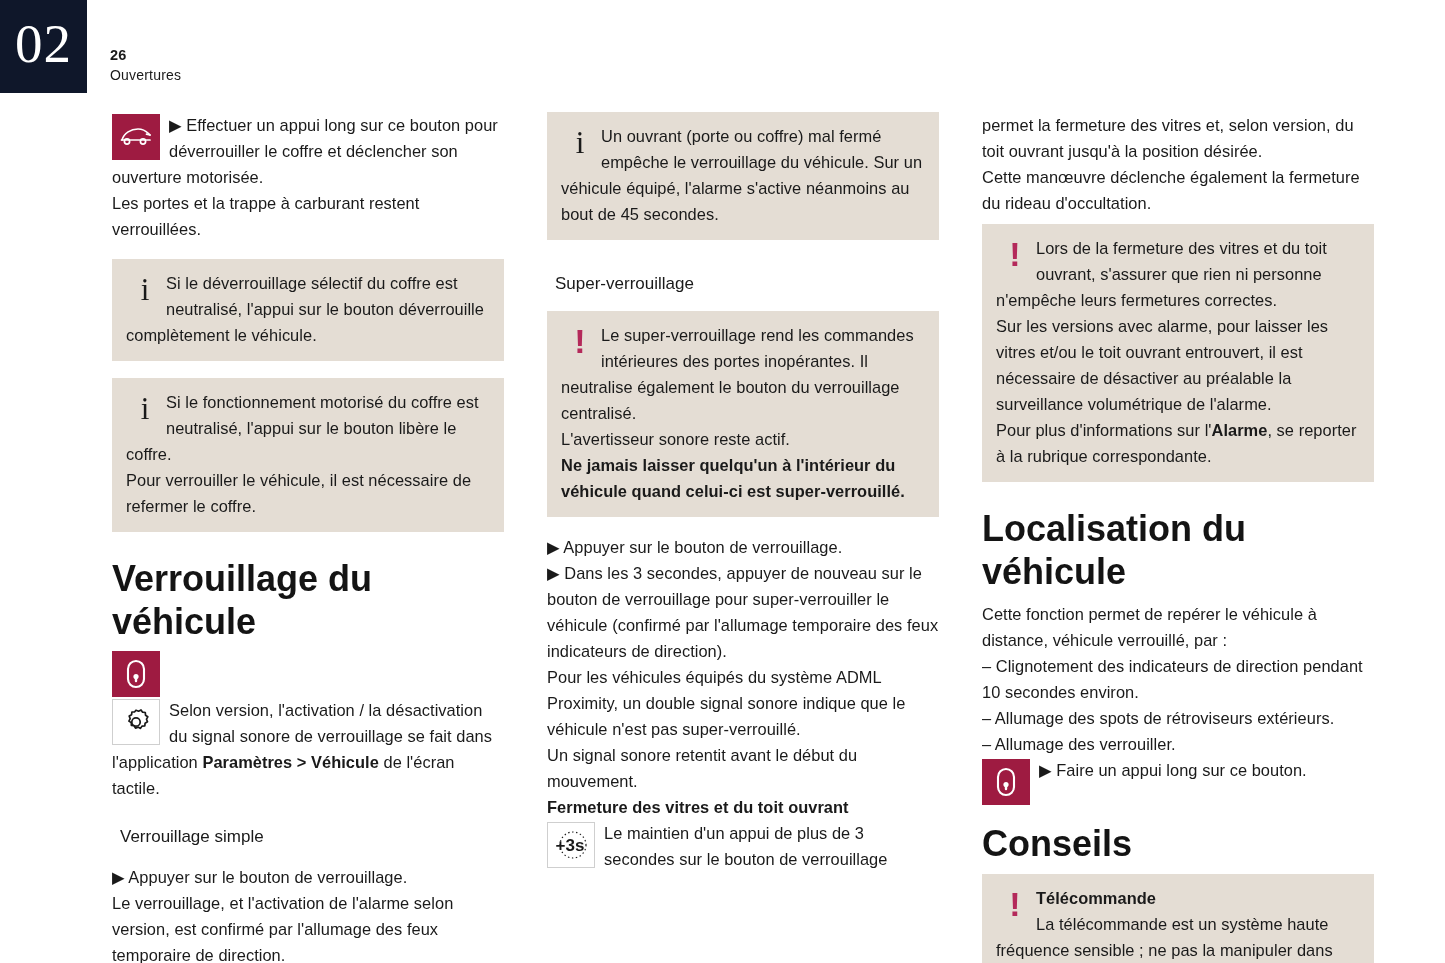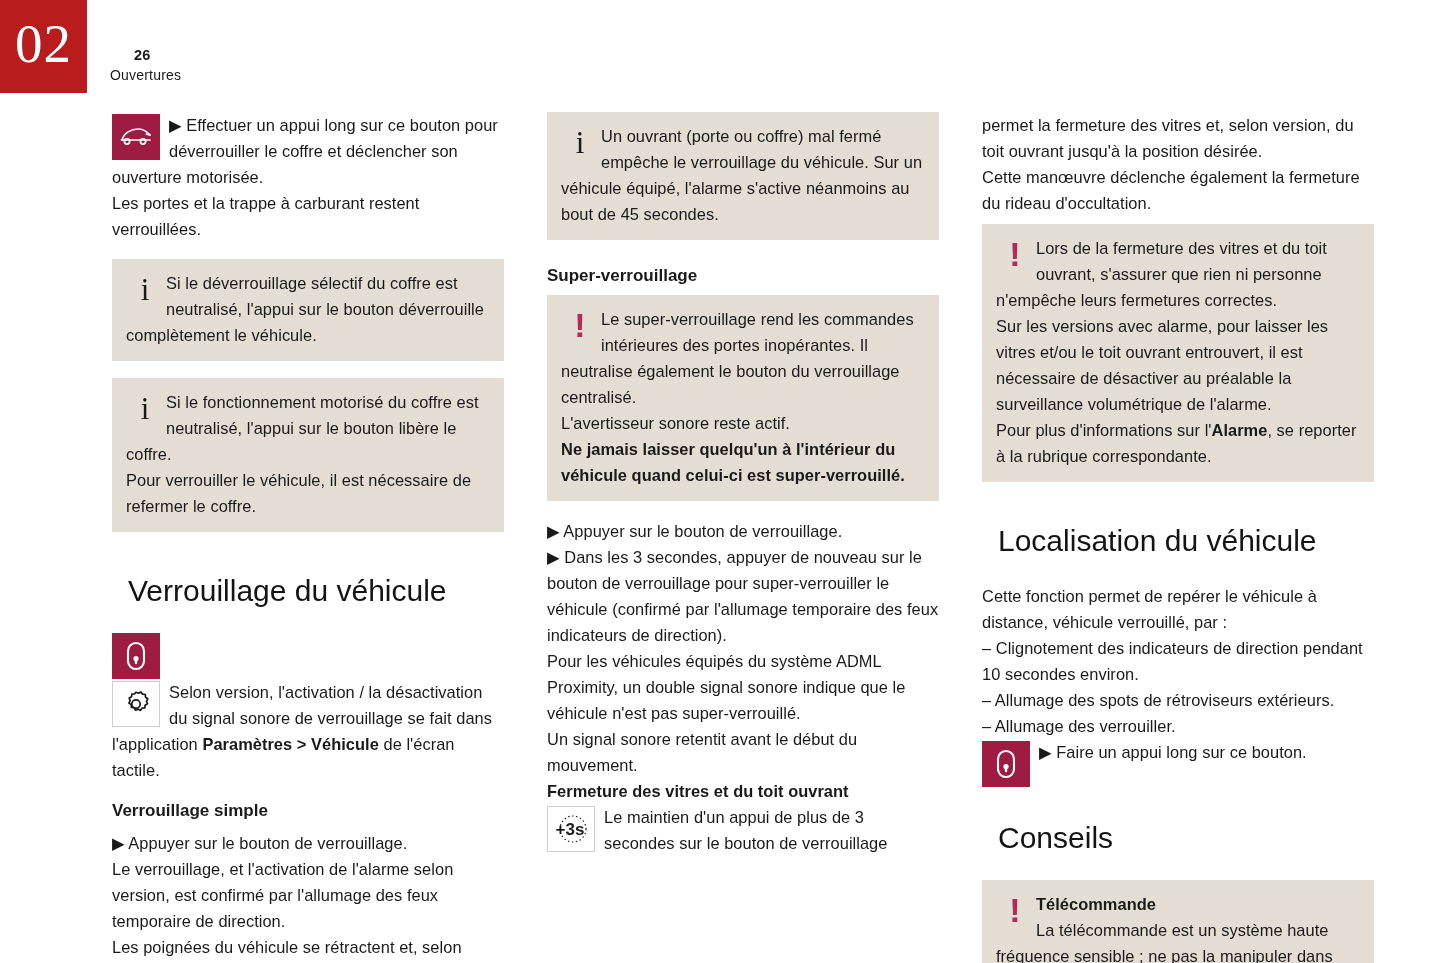--- a/index.html
+++ b/index.html
@@ -20,21 +20,21 @@
   .page-header {
     position: relative;
     height: 96px;
   }
   .chapter-badge {
     position: absolute;
     left: 0;
     top: 0;
     width: 87px;
     height: 93px;
-    background: #b91c1c;
+    background: #0f172a;
     color: #ffffff;
     display: flex;
     align-items: center;
     justify-content: center;
   }
   .chapter-badge span {
     font-family: "Liberation Serif", serif;
     font-size: 55px;
     line-height: 1;
     font-weight: 400;
@@ -44,21 +44,20 @@
   .header-text {
     position: absolute;
     left: 110px;
     top: 46px;
   }
   .header-pagenum {
     font-size: 14.5px;
     font-weight: bold;
     line-height: 1.35;
     letter-spacing: 0.2px;
-    margin-left: 24px;
   }
   .header-section {
     font-size: 14px;
     font-weight: 400;
     line-height: 1.3;
     letter-spacing: 0.2px;
   }
 
   
   .columns {
@@ -82,31 +81,31 @@
     line-height: 26px;
     margin: 0;
     letter-spacing: 0.05px;
     color: #1a1a1a;
   }
   .gap-sm { height: 8px; }
   .gap-md { height: 17px; }
   .gap-lg { height: 25px; }
 
   h2.section-title {
-    font-size: 30px;
-    font-weight: 400;
-    margin: 16px;
+    font-size: 36px;
+    font-weight: 700;
+    margin: 0;
     line-height: 1.2;
     letter-spacing: 0px;
     color: #141414;
   }
   h3.sub-title {
     font-size: 17px;
-    font-weight: bold;
-    margin: 0;
+    font-weight: normal;
+    margin: 8px;
     line-height: 1.3;
     letter-spacing: 0px;
   }
   .inline-bold { font-weight: bold; }
 
   
   .note-box {
     background: #e4ddd4;
     padding: 11px 14px 13px 14px;
     box-sizing: border-box;

